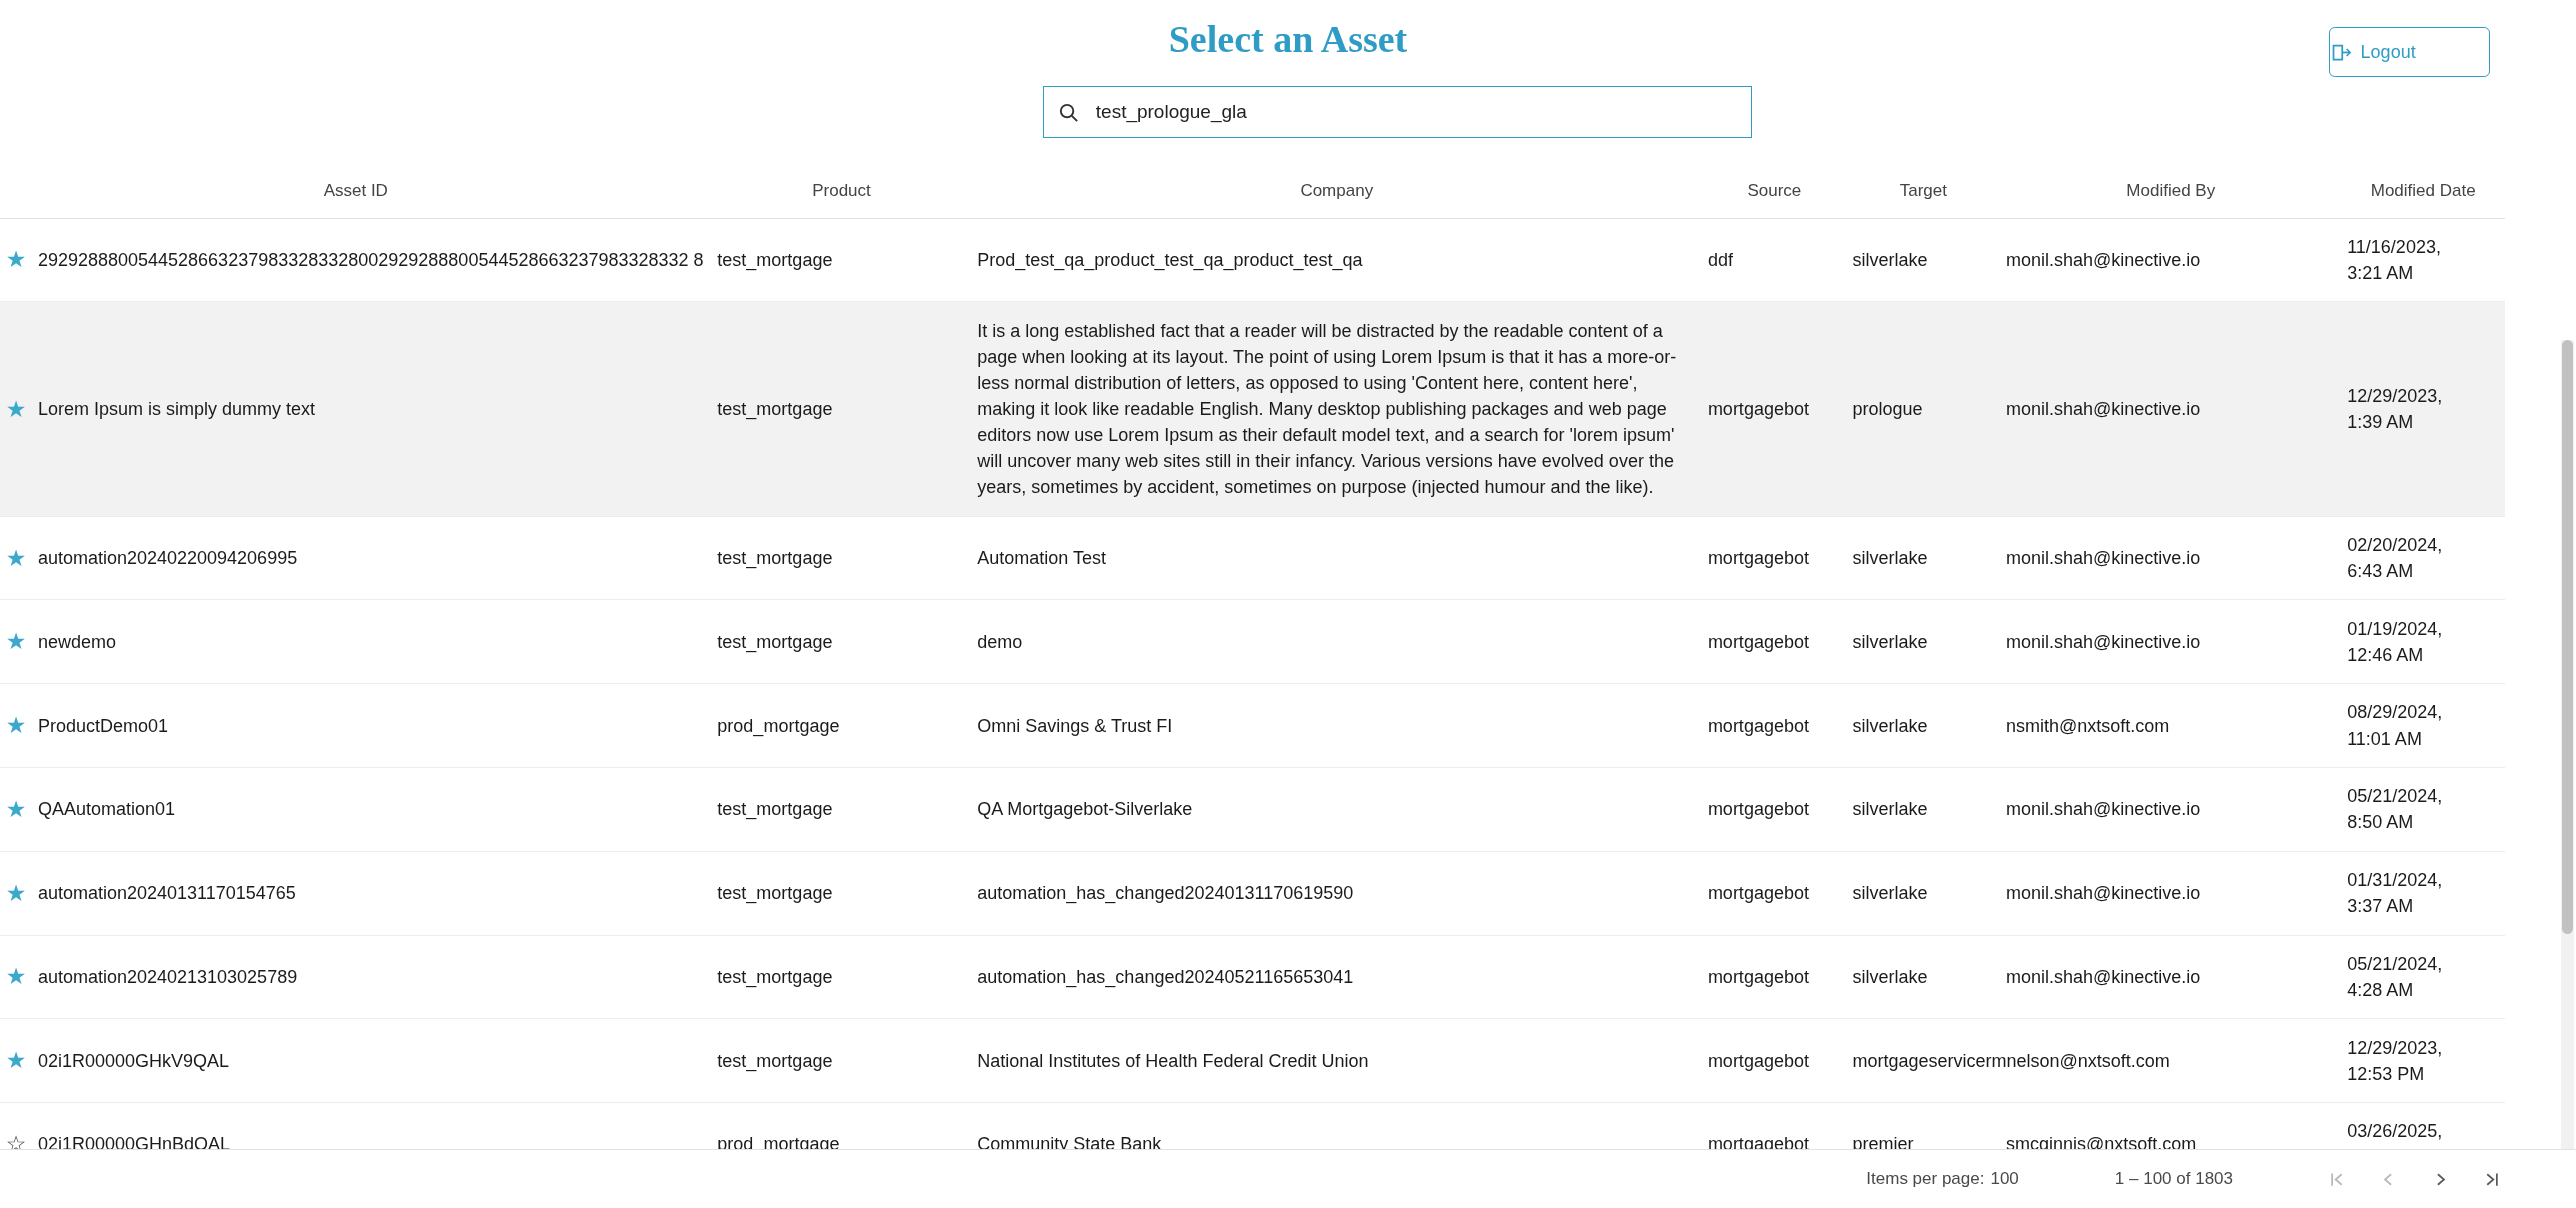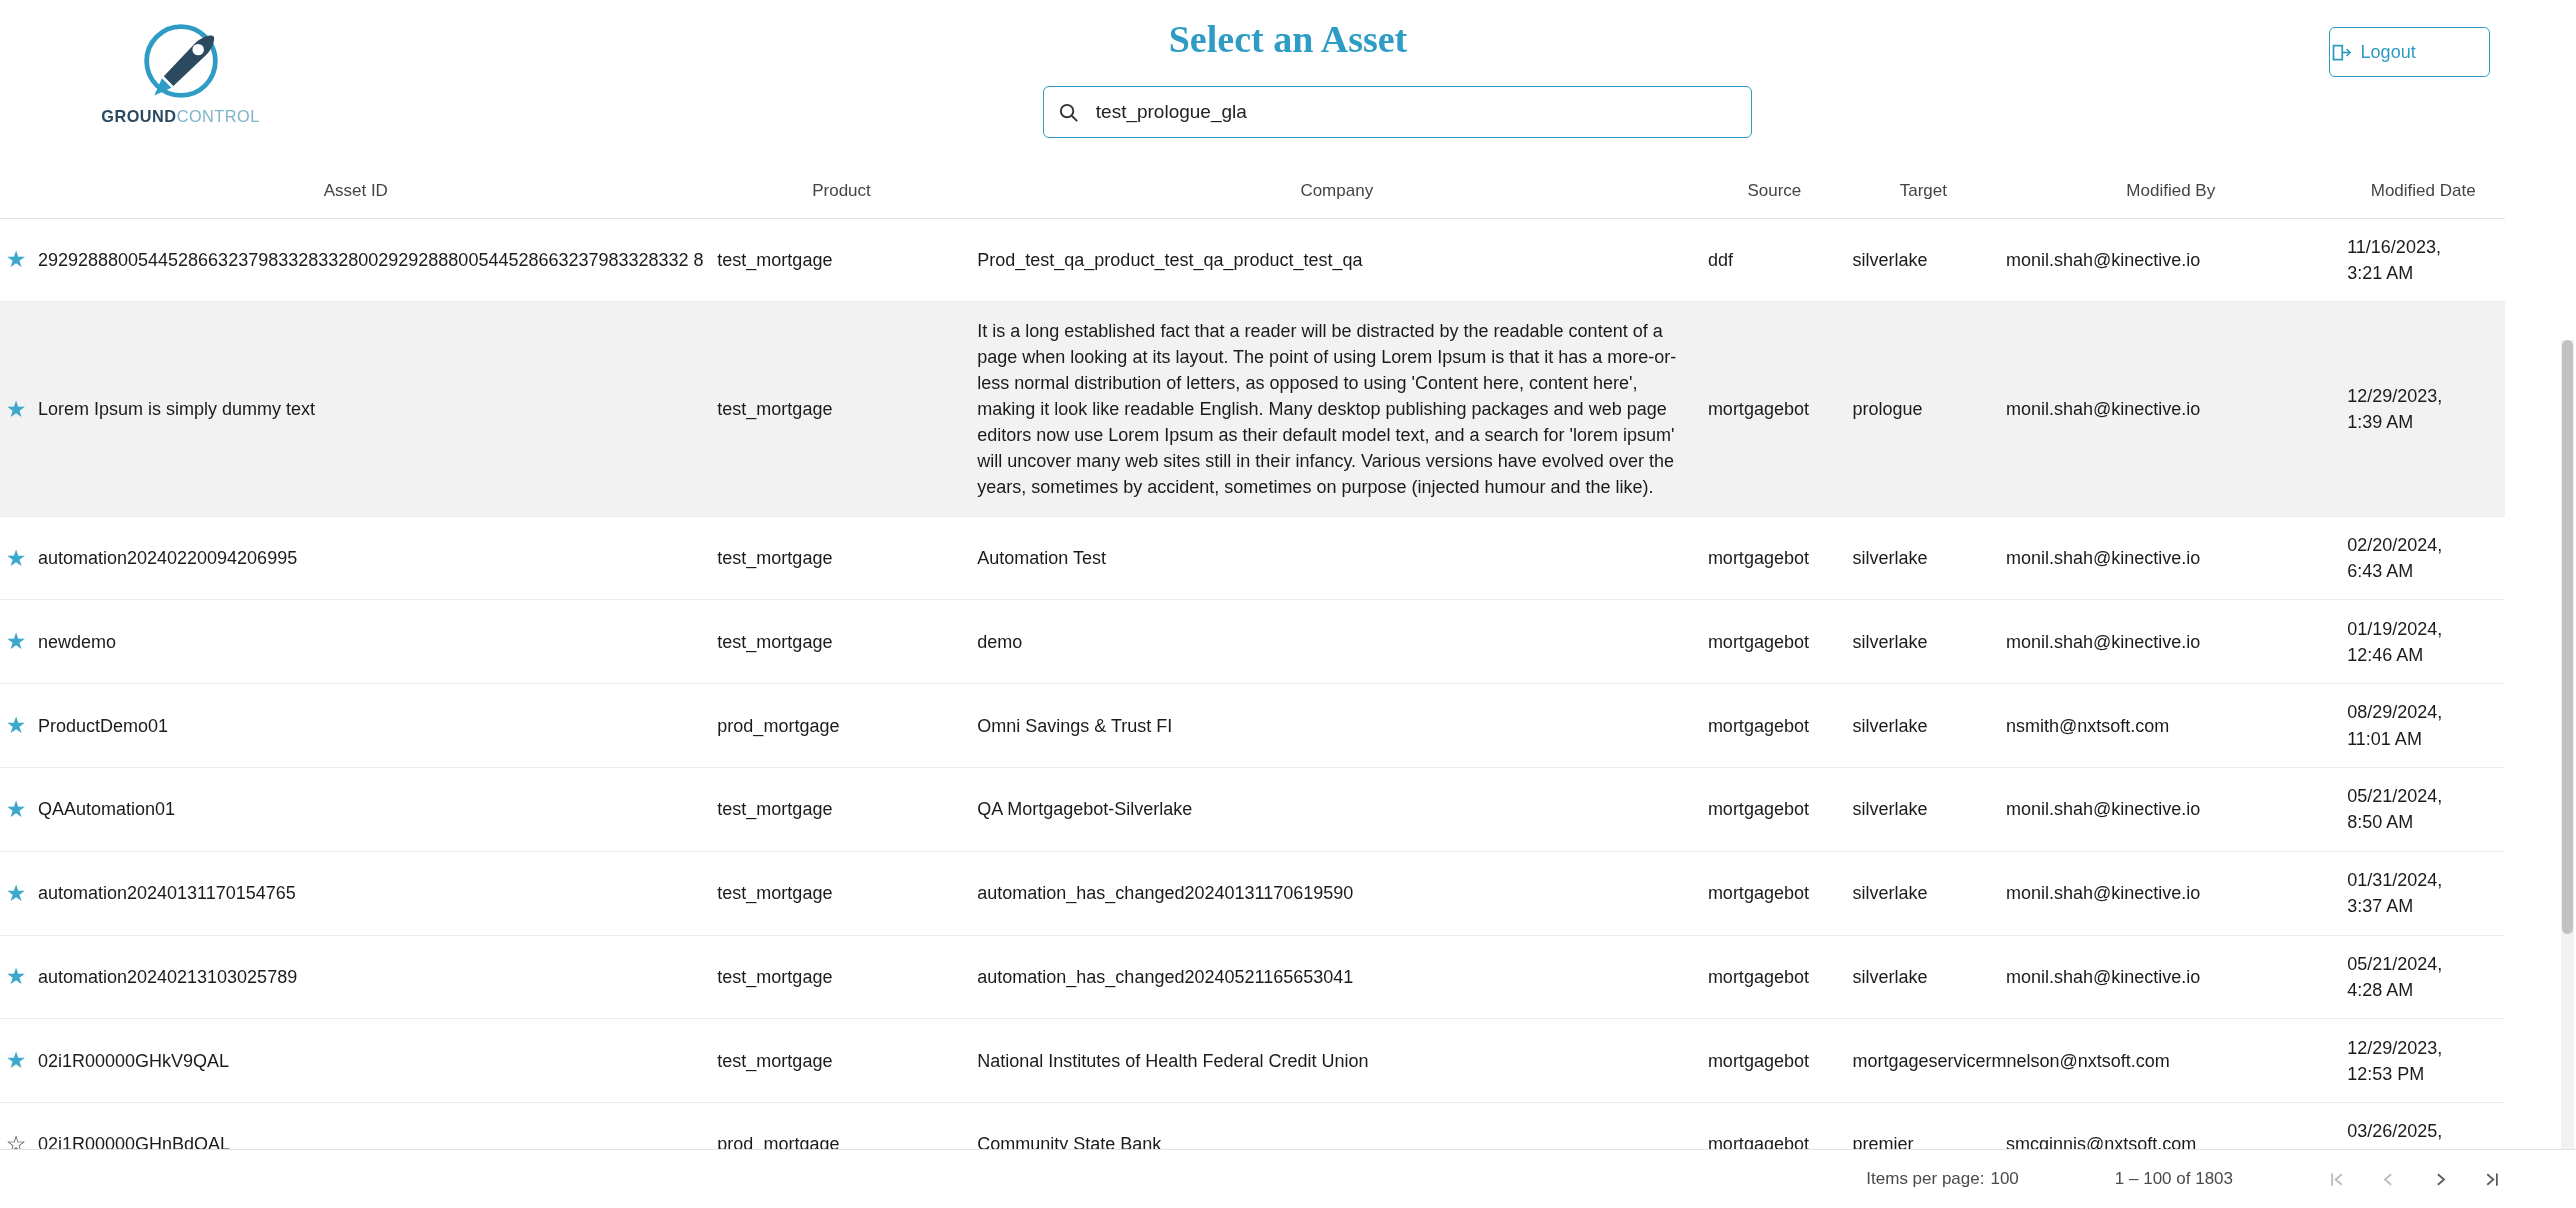--- a/index.html
+++ b/index.html
@@ -64,21 +64,21 @@
     gap: 9.6px;
     cursor: pointer;
   }
   .logout-btn svg { display: block; }
 
   .search-wrap {
     position: absolute;
     left: 1043px; top: 86px;
     width: 709px; height: 52px;
     border: 1.4px solid #2e9cc4;
-    border-radius: 6px;
+    border-radius: 0;
     background: #fff;
     display: flex; align-items: center;
     padding: 0 13.4px;
   }
   .search-wrap .sicon { margin-right: 13.4px; display:flex; }
   .search-input {
     flex: 1;
     border: none; outline: none;
     font-size: 19px;
     color: #222;
@@ -179,31 +179,20 @@
   }
   .pg-btn.disabled { color: #b9b9b9; cursor: default; }
 </style>
 </head>
 <body>
 
 <div class="app">
 
   <div class="header">
 
-    <div class="logo">
-      <div class="logo-mark">
-        <svg width="92" height="84" viewBox="0 0 96 88">
-          <circle cx="48" cy="42" r="36" fill="none" stroke="#2e9cc4" stroke-width="5"></circle>
-          <path d="M30 58 L62 24 C70 16 80 14 82 16 C84 18 82 28 74 36 L40 68 Z" fill="#2b4a60"></path>
-          <circle cx="66" cy="30" r="6" fill="#ffffff"></circle>
-          <path d="M28 60 L20 78 L38 70 Z" fill="#2e9cc4"></path>
-        </svg>
-      </div>
-      <div class="logo-text"><span>GROUND</span><span class="light">CONTROL</span></div>
-    </div>
 
     <div class="page-title">Select an Asset</div>
 
     <div class="logout-btn">
       <span>
         <svg width="21" height="21" viewBox="0 0 24 24" fill="none" stroke="#2e9cc4" stroke-width="2">
           <path d="M4 4 h10 v16 H4 z"></path>
           <path d="M14 12 h8"></path>
           <path d="M19 8 l4 4 -4 4"></path>
         </svg>

